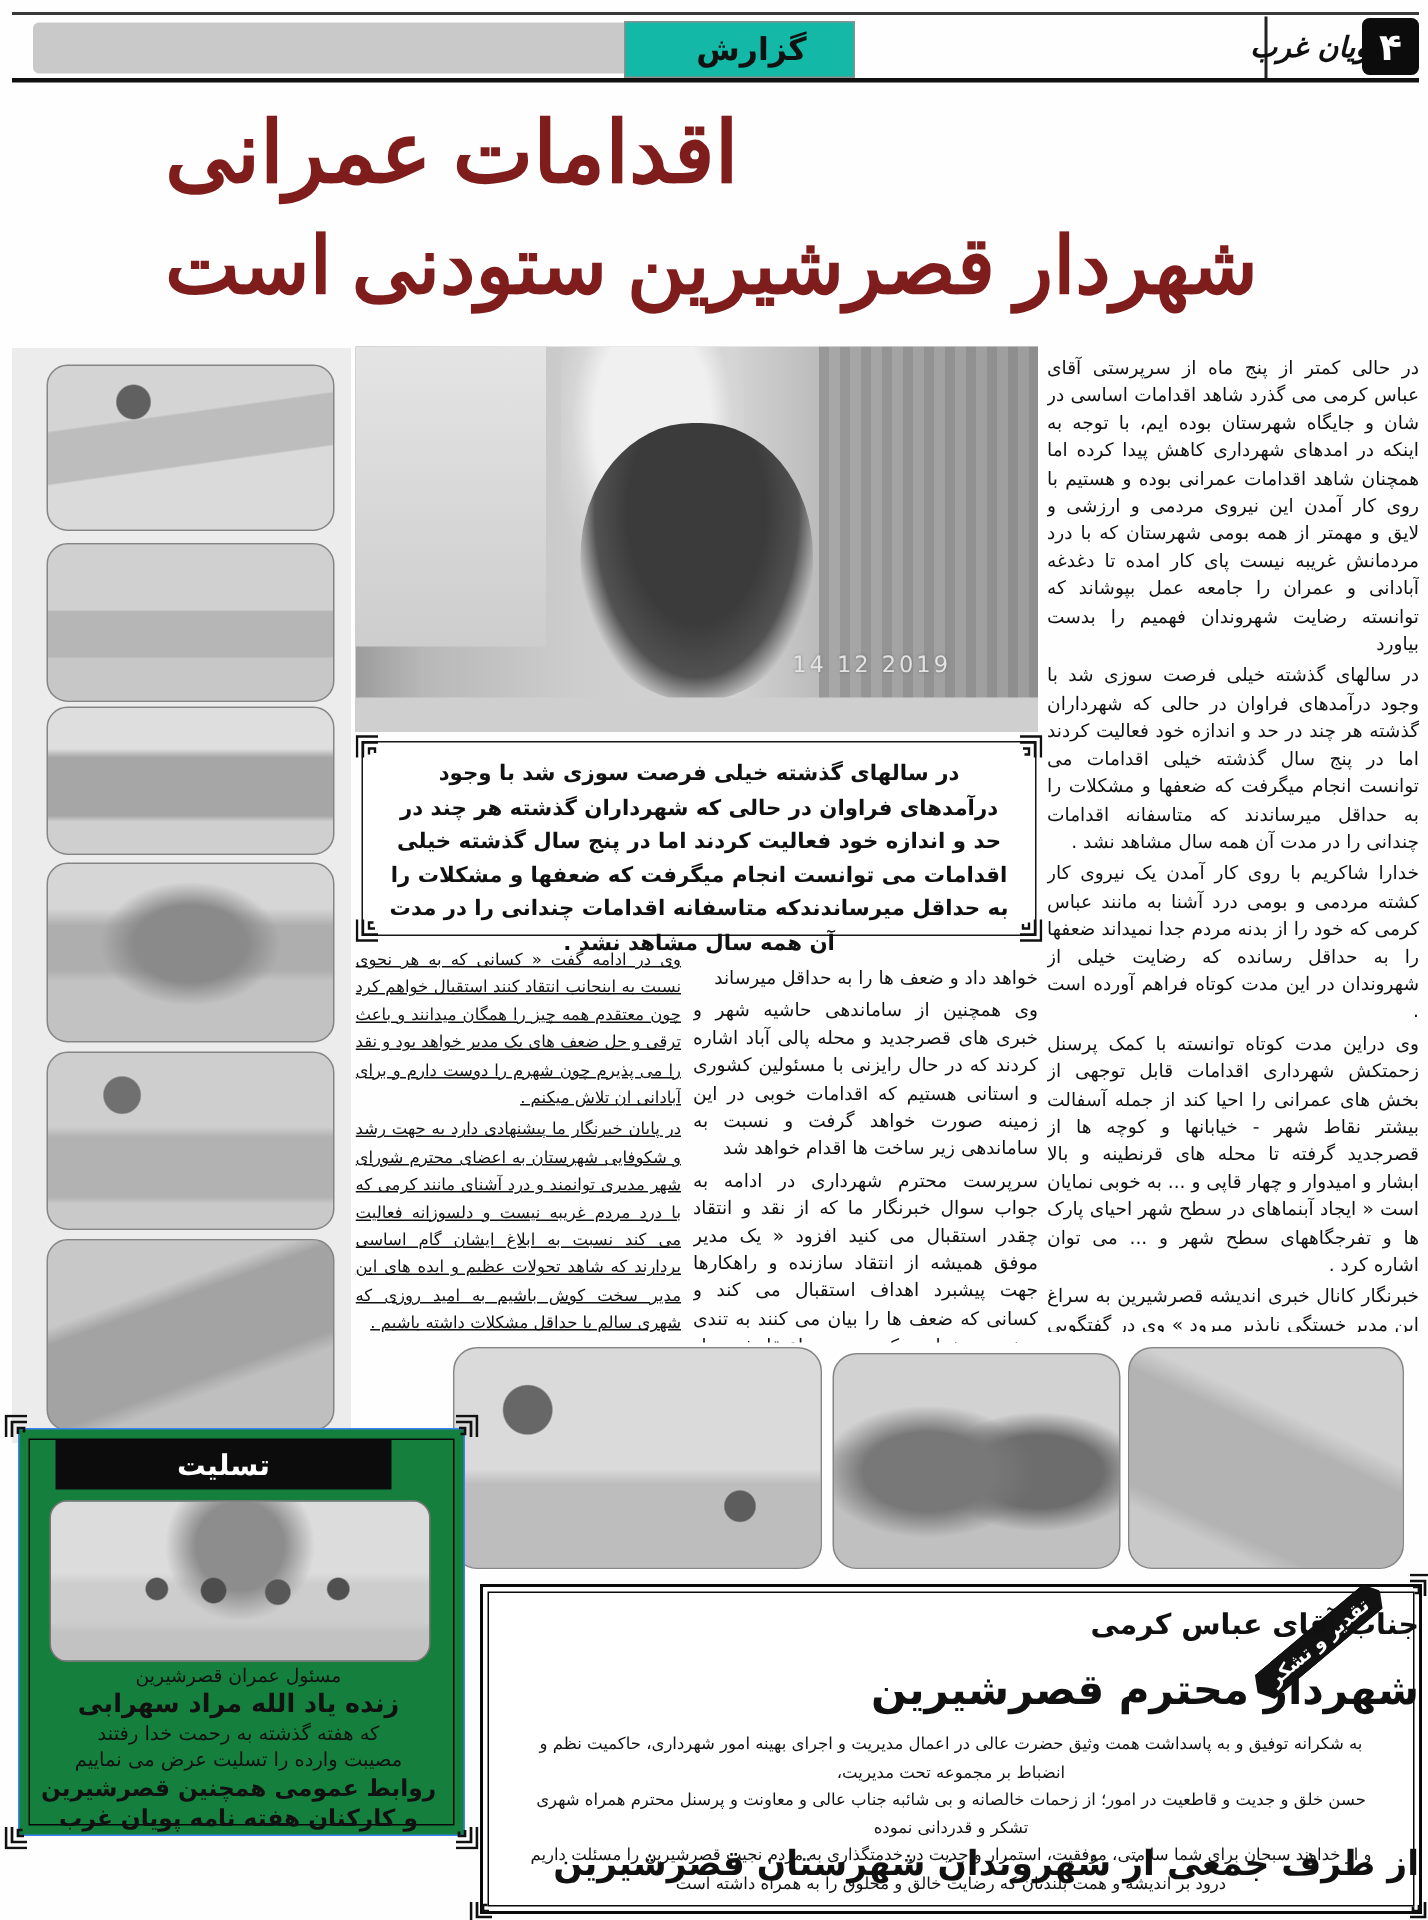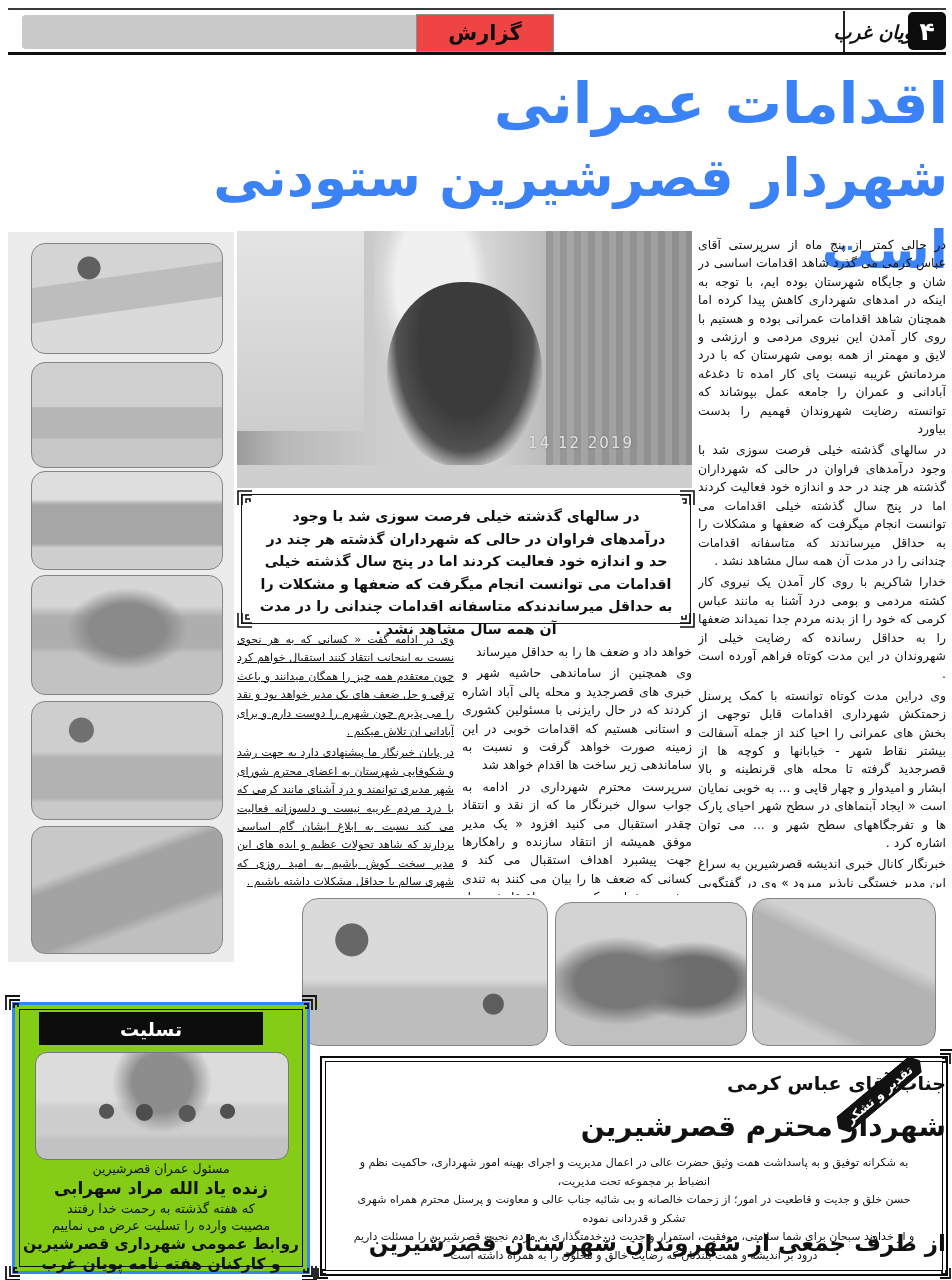--- a/index.html
+++ b/index.html
@@ -5,32 +5,32 @@
   html,body { margin:0; padding:0; background:#ffffff; }
   .page {
     position:relative; width:952px; height:1280px; background:#fefefe;
     font-family:"DejaVu Sans", sans-serif; color:#111; overflow:hidden; direction:rtl;
   }
 
   
   .h-topline { position:absolute; left:8px; right:6px; top:8px; height:1.5px; background:#3a3a3a; }
   .h-botline { position:absolute; left:8px; right:6px; top:52px; height:3px; background:#101010; }
   .h-graybar { position:absolute; left:22px; top:15px; width:398px; height:34px; background:#c9c9c9; border-radius:4px 0 0 4px; }
-  .report-box { position:absolute; left:416px; top:14px; width:136px; height:36px; background:#ef4444; border:1px solid #8f8f8f;
-    display:flex; align-items:center; justify-content:center; font-size:21px; font-weight:bold; }
+  .report-box { position:absolute; left:416px; top:14px; width:136px; height:36px; background:#14b8a6; border:1px solid #8f8f8f;
+    display:flex; align-items:center; justify-content:center; font-size:21px; font-weight:bold;padding-left:16px; }
   .date-block { position:absolute; left:585px; top:13px; width:252px; height:38px; border-top:1.5px solid #333; border-bottom:1.5px solid #333;
     display:flex; align-items:center; justify-content:center; font-size:11px; color:#222; }
   .v-sep { position:absolute; left:843px; top:11px; width:1.5px; height:42px; background:#222; }
   .logo { position:absolute; left:847px; top:12px; width:58px; height:40px; display:flex; align-items:center; justify-content:center;
     font-size:19px; font-weight:bold; font-style:italic; white-space:nowrap; }
   .pagenum-box { position:absolute; left:908px; top:12px; width:38px; height:38px; background:#0c0c0c; border-radius:5px; color:#fff;
     display:flex; align-items:center; justify-content:center; font-size:25px; font-weight:bold; }
 
   
-  .headline { position:absolute; left:110px; top:64px; width:838px; text-align:right; font-weight:bold; color:#3b82f6; }
+  .headline { position:absolute; left:110px; top:64px; width:838px; text-align:left; font-weight:bold; color:#7f1d1d;font-family:Liberation Serif, serif; }
   .headline .l1 { font-size:57px; line-height:78px; }
   .headline .l2 { font-size:53px; line-height:72px; }
 
   
   .photo-strip { position:absolute; left:8px; top:232px; width:226px; height:730px; background:#ececec; }
   .ph { position:absolute; left:31px; width:190px; border-radius:14px; border:1px solid #858585; }
   .ph1 { top:243px; height:109px; background:
       radial-gradient(circle at 30% 22%, #606060 0 11px, rgba(0,0,0,0) 12px),
       linear-gradient(172deg,#d4d4d4 0 32%,#bdbdbd 33% 58%,#dadada 59%); }
   .ph2 { top:362px; height:104px; background:
@@ -82,22 +82,22 @@
       padding:10px 16px 0 16px; box-sizing:border-box; text-align:center; font-weight:bold; font-size:14.2px; line-height:22.5px; background:#fff; }
 
   
   .orn { position:absolute; width:16px; height:16px; pointer-events:none; }
   .orn svg { display:block; width:100%; height:100%; }
   .orn.tr { transform:rotate(90deg); }
   .orn.br { transform:rotate(180deg); }
   .orn.bl { transform:rotate(270deg); }
 
   
-  .cond-box { position:absolute; left:12px; top:1002px; width:298px; height:272px; background:#84cc16;
-      border:3px solid #3b82f6; outline:1px solid #0a0a0a; outline-offset:-8px; box-sizing:border-box; }
+  .cond-box { position:absolute; left:12px; top:952px; width:298px; height:272px; background:#15803d;
+      border:1px solid #3b82f6; outline:1px solid #0a0a0a; outline-offset:-8px; box-sizing:border-box; }
   .cond-header { position:absolute; left:24px; top:7px; width:224px; height:33px; background:#0c0c0c; color:#fff;
       display:flex; align-items:center; justify-content:center; font-size:19px; font-weight:bold; }
   .cond-photo { position:absolute; left:20px; top:47px; width:252px; height:106px; border-radius:12px; border:1px solid #777;
       background:
         radial-gradient(circle at 28% 55%, #555 0 7px, rgba(0,0,0,0) 8px),
         radial-gradient(circle at 43% 56%, #4d4d4d 0 8px, rgba(0,0,0,0) 9px),
         radial-gradient(circle at 60% 57%, #585858 0 8px, rgba(0,0,0,0) 9px),
         radial-gradient(circle at 76% 55%, #505050 0 7px, rgba(0,0,0,0) 8px),
         radial-gradient(circle at 50% 28%, #8d8d8d 0 20%, rgba(0,0,0,0) 34%),
         linear-gradient(180deg,#dcdcdc 0 45%,#cdcdcd 52% 76%,#c2c2c2 82%); }
@@ -225,21 +225,21 @@
       </span>
     <div class="cond-header">
       <span>تسلیت</span>
     </div>
     <div class="cond-photo"></div>
     <div class="cond-text">
       <div class="cond-l1">مسئول عمران قصرشیرین</div>
       <div class="cond-l2">زنده یاد الله مراد سهرابی</div>
       <div class="cond-l3">که هفته گذشته به رحمت خدا رفتند</div>
       <div class="cond-l4">مصیبت وارده را تسلیت عرض می نماییم</div>
-      <div class="cond-l5">روابط عمومی شهرداری قصرشیرین</div>
+      <div class="cond-l5">روابط عمومی همچنین قصرشیرین</div>
       <div class="cond-l6">و کارکنان هفته نامه پویان غرب</div>
     </div>
   </div>
 
   <div class="appr-box">
     <span class="orn tr" style="right:-9px; top:-9px;">
         <svg viewBox="0 0 16 16">
           <path d="M1 15 L1 1 L15 1 M5 15 L5 5 L15 5 M9 13 L9 9 L13 9 L13 12" fill="none" stroke="#111" stroke-width="1.8"></path>
         </svg>
       </span>

